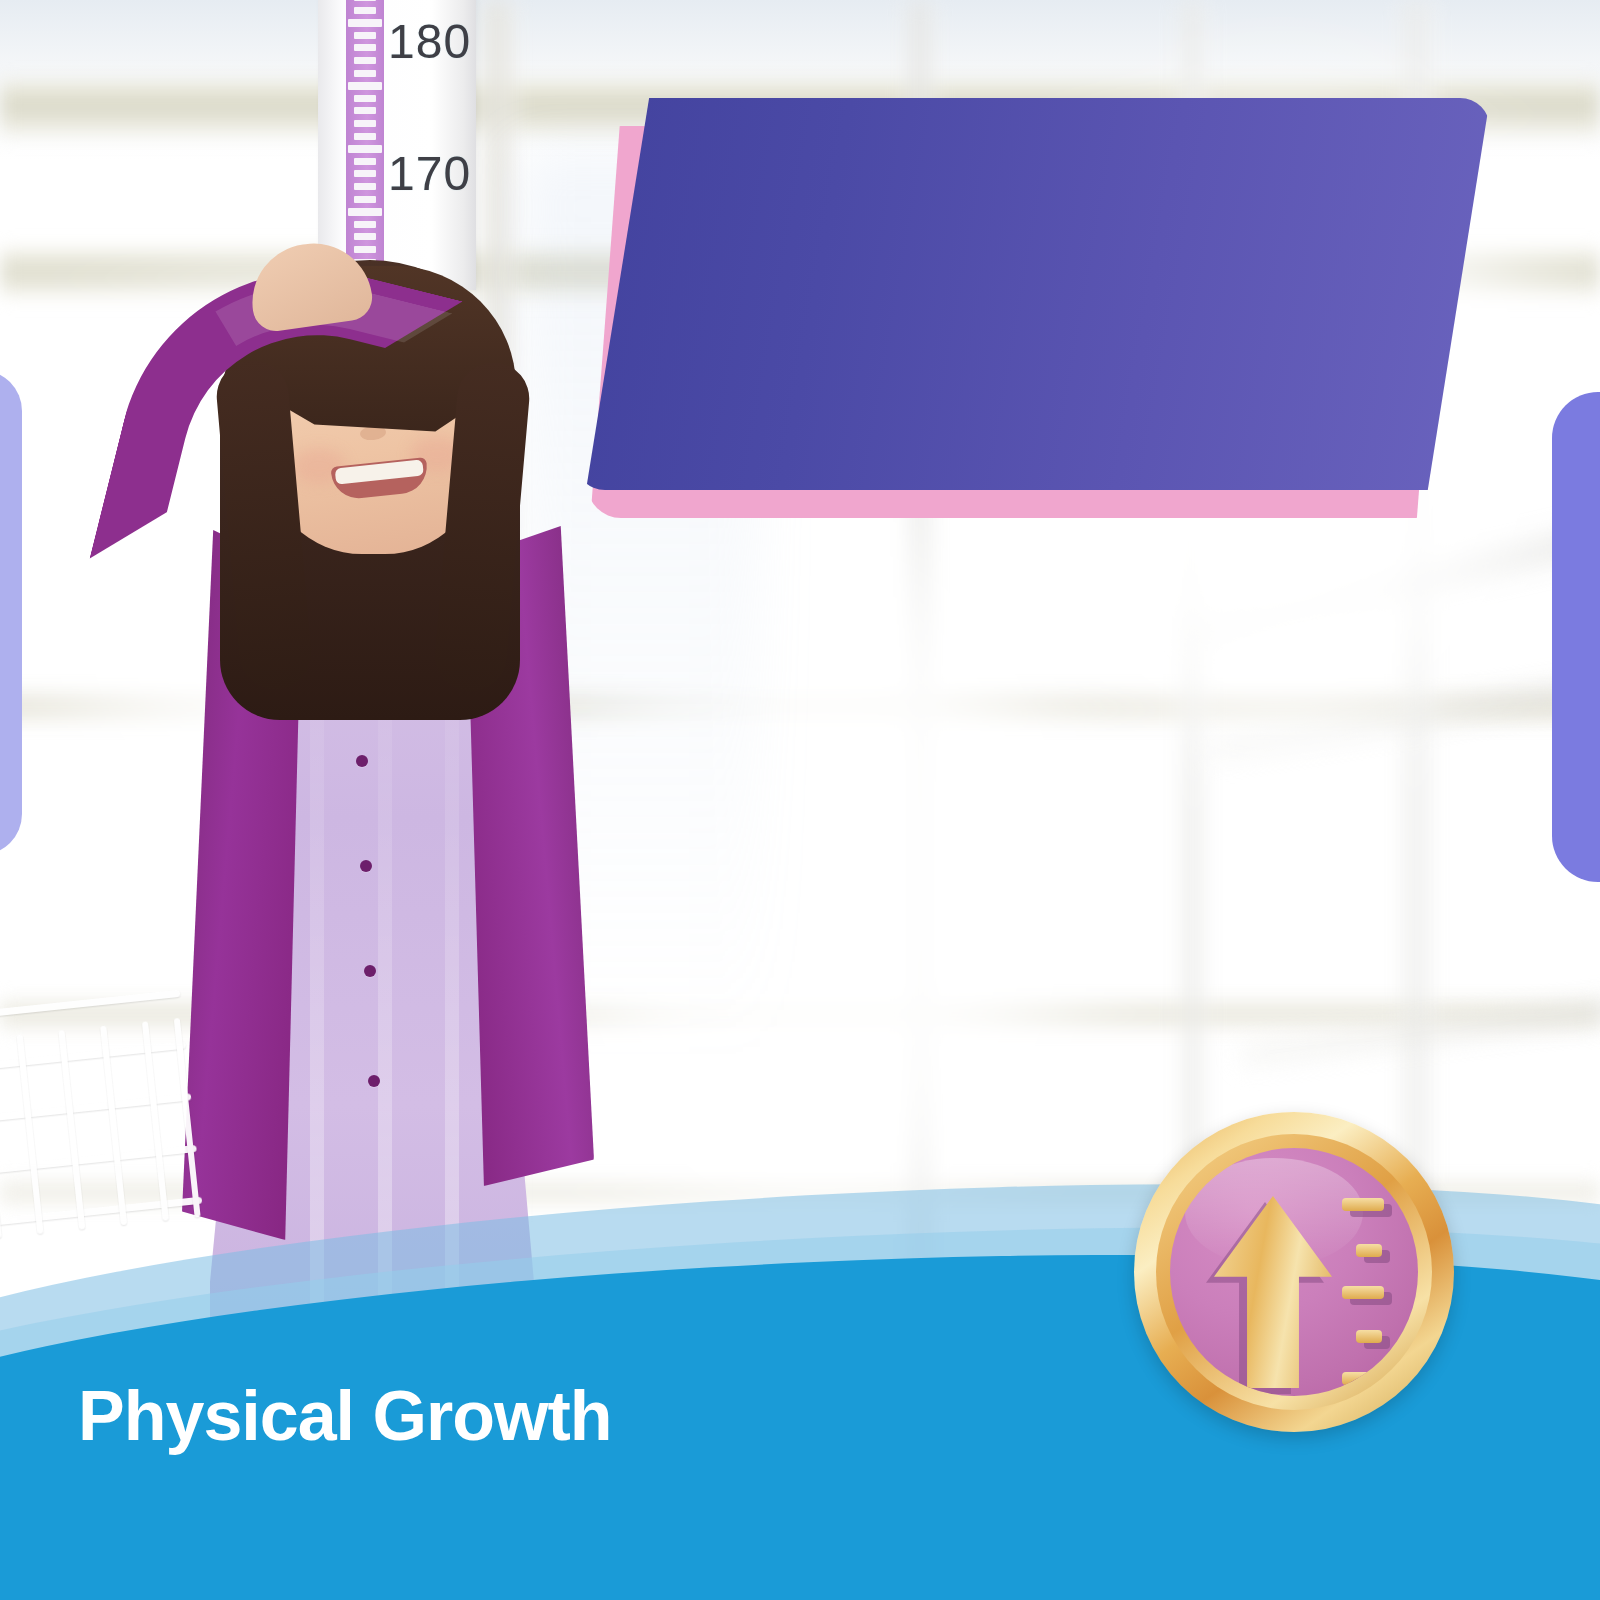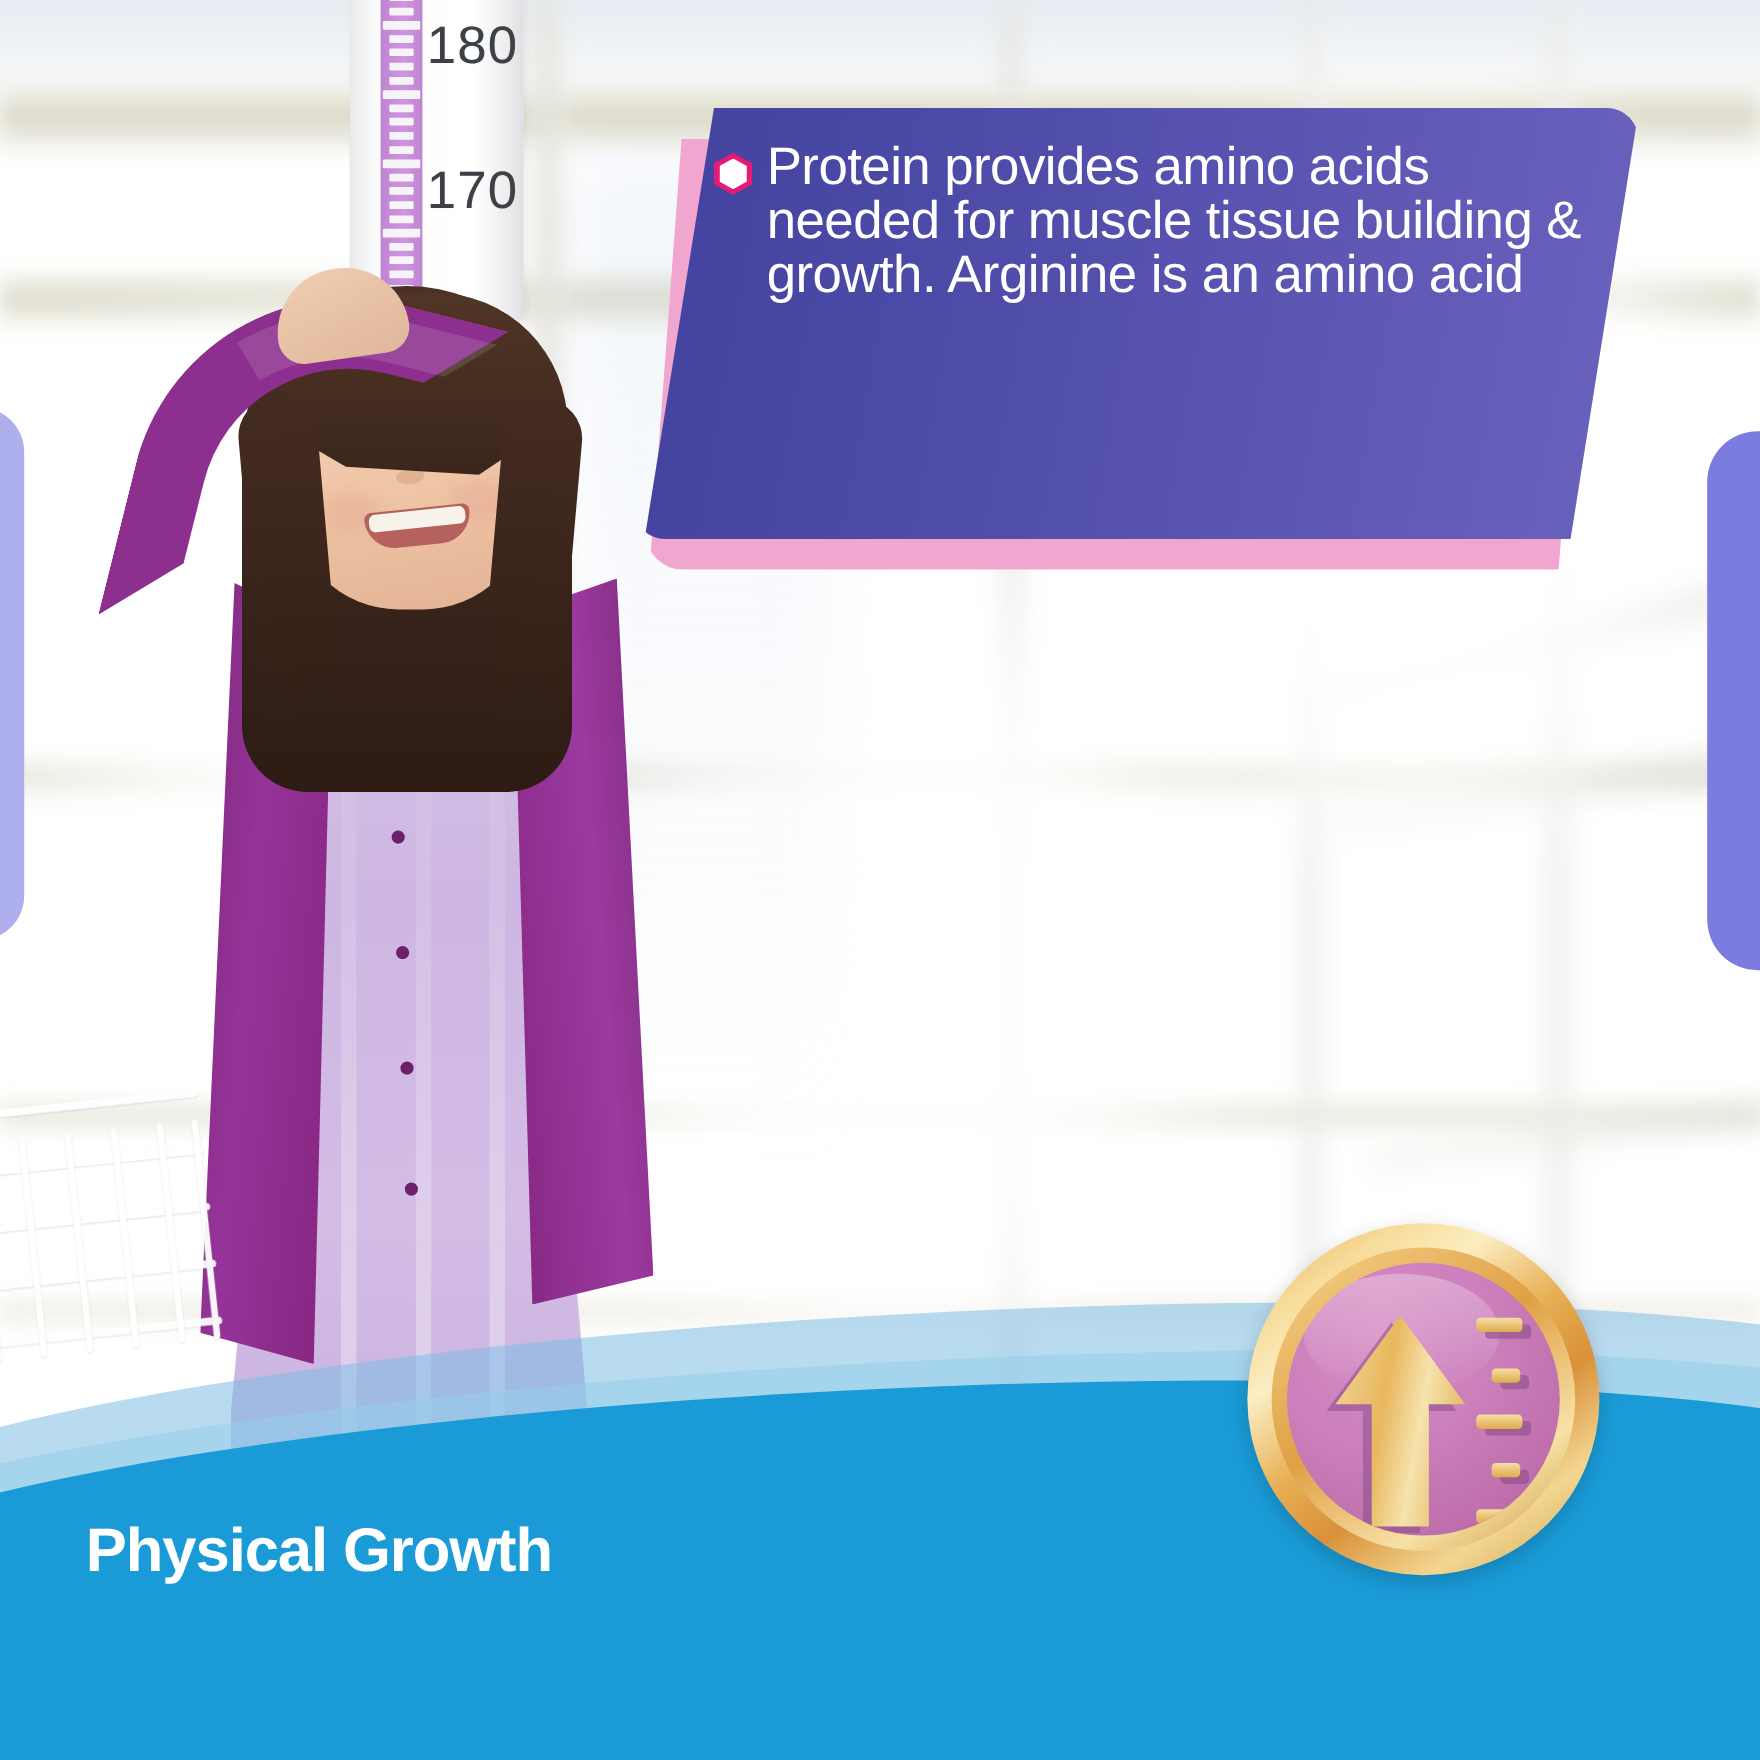--- a/index.html
+++ b/index.html
@@ -200,21 +200,21 @@
   .wave-main{
     position:absolute; left:-170px; top:1262px; width:1980px; height:520px;
     background:#1a9bd7;
     border-radius:50% 50% 0 0 / 26% 26% 0 0;
     transform:rotate(-2.6deg);
   }
   .wave-fill{ position:absolute; left:0; top:1490px; width:1600px; height:130px; background:#1a9bd7;}
 
   .page-title{
     position:absolute; left:78px; top:1376px;
-    color:#ffffff; font-size:56px; font-weight:bold; letter-spacing:-1px;
+    color:#ffffff; font-size:70px; font-weight:bold; letter-spacing:-1px;
     font-family:"Liberation Sans", sans-serif; white-space:nowrap;
   }
 
   
   .badge{ position:absolute; left:1134px; top:1112px; width:320px; height:320px; }
   .badge-ring{
     position:absolute; inset:0; border-radius:50%;
     background:
       linear-gradient(145deg,#e5a84a 0%, #f7dc9a 18%, #fbeec2 30%, #e7ae52 48%,
                       #d9913a 62%, #f3d691 80%, #caa04a 100%);
@@ -414,24 +414,18 @@
       <div class="rule-dash rd3"></div>
       <div class="rule-dash rd4"></div>
       <div class="rule-dash rd5"></div>
     </div>
   </div>
 
   <div class="panel-wrap">
     <div class="panel-shadow"></div>
     <div class="panel">
 
-      <div class="bullet-row">
-        <span class="hexwrap">
-            <span class="hexin"></span>
-          </span>
-        <span class="bullet-text">Protein provides amino acids needed for muscle tissue building &amp; growth. Arginine is an amino acid</span>
-      </div>
 
 
     </div>
   </div>
 
 </div>
 
 </body></html>

